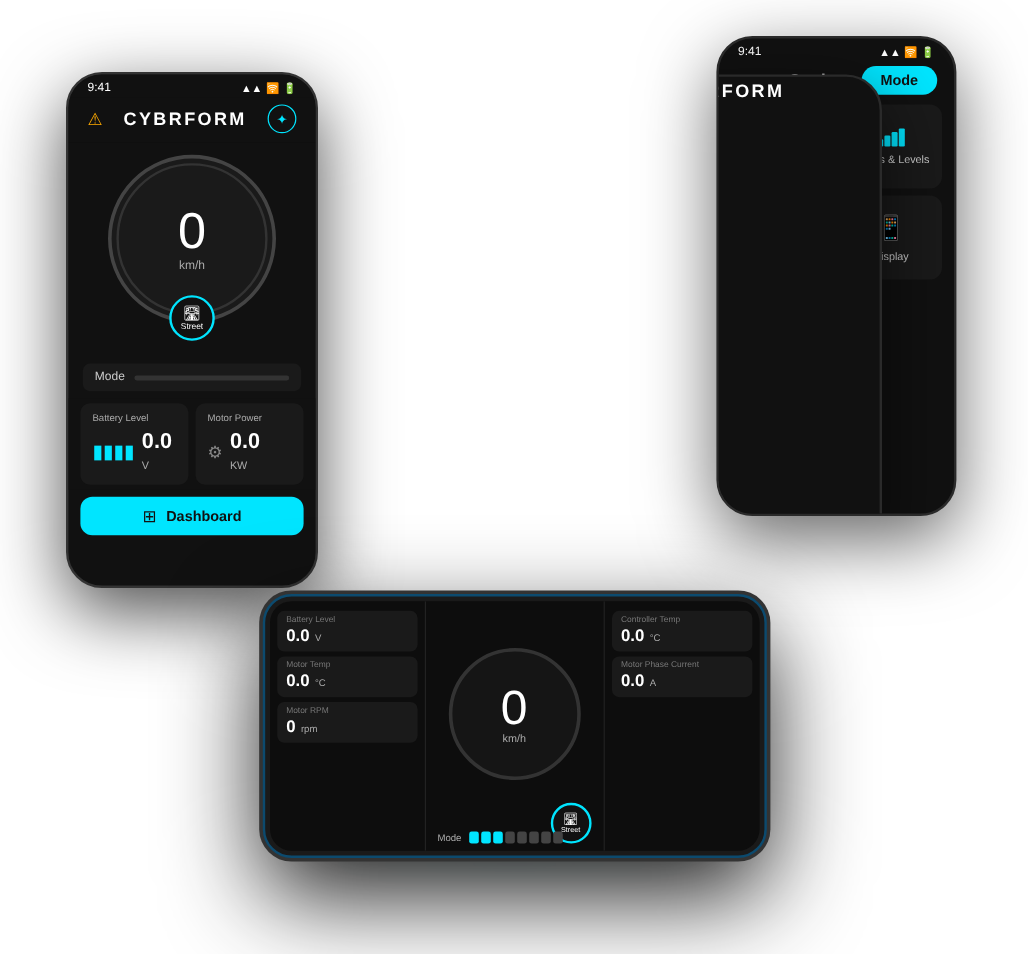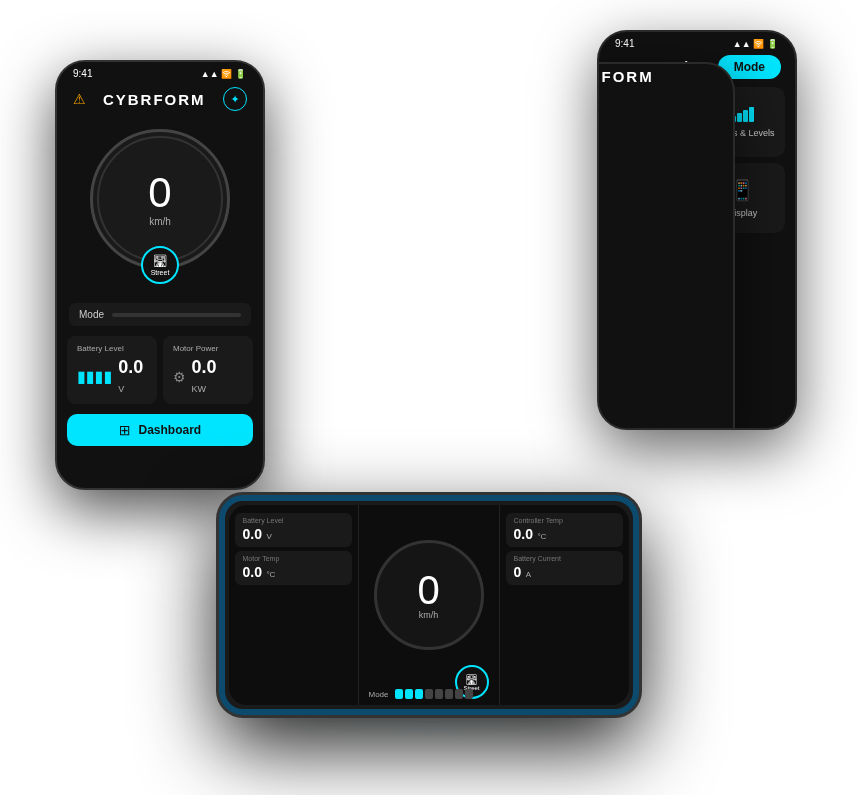--- a/index.html
+++ b/index.html
@@ -352,21 +352,21 @@
     
     .display-unit {
       position: absolute;
       bottom: 80px;
       left: 50%;
       transform: translateX(-50%);
       width: 420px;
       height: 220px;
       background: #1a1a1a;
       border-radius: 24px;
-      border: 6px solid #0c4a6e;
+      border: 2px solid #0c4a6e;
       box-shadow: 0 0 0 3px #333, 0 30px 80px rgba(0,0,0,0.9);
       z-index: 5;
       overflow: hidden;
       display: flex;
       flex-direction: column;
     }
 
     .display-inner {
       background: #0d0d0d;
       flex: 1;
@@ -639,20 +639,25 @@
       <div class="display-left">
         <div class="d-stat">
           <div class="d-stat-label">Battery Level</div>
           <span class="d-stat-value">0.0</span>
           <span class="d-stat-unit"> V</span>
         </div>
         <div class="d-stat">
           <div class="d-stat-label">Motor Temp</div>
           <span class="d-stat-value">0.0</span>
           <span class="d-stat-unit"> °C</span>
+        </div>
+        <div class="d-stat">
+          <div class="d-stat-label">Motor RPM</div>
+          <span class="d-stat-value">0</span>
+          <span class="d-stat-unit"> rpm</span>
         </div>
       </div>
 
       <div class="display-center">
         <div class="display-speedo">
           <span class="display-speedo-num">0</span>
           <span class="display-speedo-unit">km/h</span>
         </div>
         <div class="display-street-badge">
           <span style="font-size:10px;">🛣</span>
@@ -673,22 +678,22 @@
         </div>
       </div>
 
       <div class="display-right">
         <div class="d-stat">
           <div class="d-stat-label">Controller Temp</div>
           <span class="d-stat-value">0.0</span>
           <span class="d-stat-unit"> °C</span>
         </div>
         <div class="d-stat">
-          <div class="d-stat-label">Battery Current</div>
-          <span class="d-stat-value">0</span>
+          <div class="d-stat-label">Motor Phase Current</div>
+          <span class="d-stat-value">0.0</span>
           <span class="d-stat-unit"> A</span>
         </div>
       </div>
     </div>
   </div>
 
   <div class="display-shadow"></div>
 
 </div>
 

